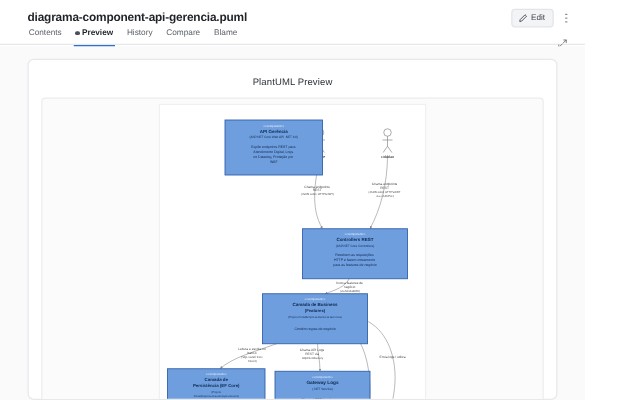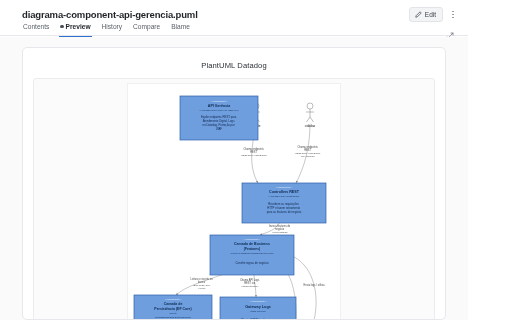--- a/index.html
+++ b/index.html
@@ -231,21 +231,21 @@
         <path d="M10 2h4v4"></path>
           <path d="M14 2 9 7"></path>
         <path d="M6 14H2v-4"></path>
           <path d="M2 14l5-5"></path>
       </svg>
     </div>
   </div>
 
   <div class="content">
     <div class="card">
-      <div class="preview-title">PlantUML Datadog</div>
+      <div class="preview-title">PlantUML Preview</div>
 
       <div class="preview-box">
         <div class="canvas-wrap">
 
           <svg width="212" height="250" viewBox="0 0 212 250">
             <defs>
               <marker id="ah" markerWidth="5" markerHeight="5" refX="4" refY="2" orient="auto">
                 <path d="M0,0 L4,2 L0,4 z" fill="#8a8a8a"></path>
               </marker>
             </defs>

